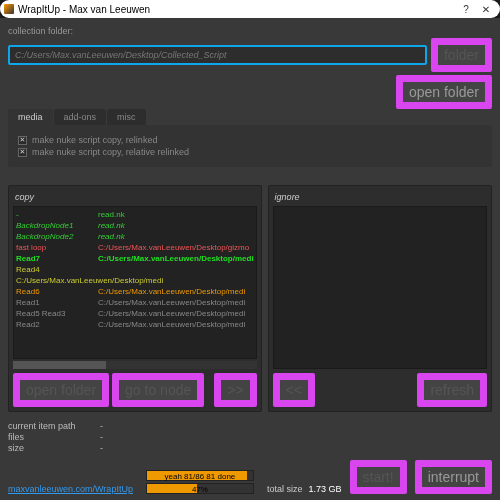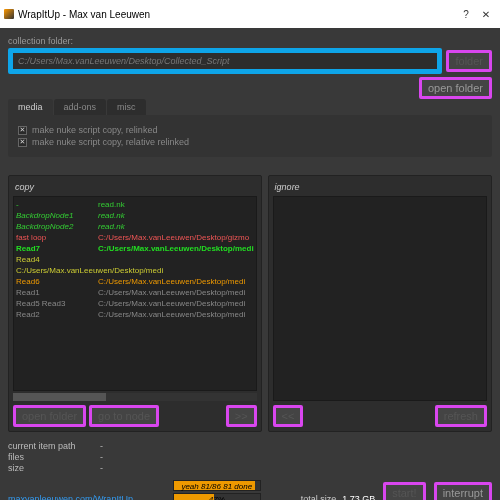--- a/index.html
+++ b/index.html
@@ -1,25 +1,25 @@
 <!DOCTYPE html>
 <html><head>
 <meta charset="utf-8">
 <style>
   * { box-sizing: border-box; margin: 0; padding: 0; font-family: Arial, sans-serif; }
   body { background: #1a1a1a; color: #aaa; font-size: 9px; width: 500px; height: 500px; overflow: hidden; }
-  .titlebar { background: #fff; color: #000; height: 28px; display: flex; align-items: center; padding: 0 4px; font-size: 10px; }
+  .titlebar { background: #fff; color: #000; height: 18px; display: flex; align-items: center; padding: 0 4px; font-size: 10px; border-radius: 9px; }
   .titlebar .ico { width: 10px; height: 10px; background: linear-gradient(135deg, #f90, #333); margin-right: 4px; border-radius: 1px; }
   .titlebar .spacer { flex: 1; }
   .titlebar .winbtn { width: 20px; text-align: center; color: #333; font-size: 10px; }
   .app { background: #393939; height: 482px; padding: 6px 8px; display: flex; flex-direction: column; }
   .label { color: #999; font-size: 9px; margin: 2px 0; }
   .pathrow { display: flex; gap: 4px; align-items: center; }
-  .pathinput { flex: 1; background: #2d2d2d; border: 5px solid #0ea5e9; color: #777; padding: 3px 5px; font-size: 9px; border-radius: 2px; font-style: italic; }
-  .btn { background: #444; border: 3px solid #d946ef; color: #999; padding: 2px 6px; font-size: 11px; border-radius: 2px; cursor: pointer; text-align: center; }
+  .pathinput { flex: 1; background: #2d2d2d; border: 2px solid #0ea5e9; color: #777; padding: 3px 5px; font-size: 9px; border-radius: 2px; font-style: italic; }
+  .btn { background: #444; border: 7px solid #d946ef; color: #999; padding: 2px 6px; font-size: 14px; border-radius: 2px; cursor: pointer; text-align: center; }
   .btn.dis { color: #555; }
   .rightrow { display: flex; justify-content: flex-end; margin-top: 3px; }
   .tabs { display: flex; margin-top: 0; }
   .tab { padding: 3px 10px; background: #2d2d2d; color: #888; font-size: 9px; border-top-left-radius: 3px; border-top-right-radius: 3px; margin-right: 1px; }
   .tab.active { background: #333; color: #ccc; }
   .tabbody { background: #333; padding: 8px 10px; display: flex; gap: 20px; border-radius: 0 3px 3px 3px; }
   .col { flex: 1; }
   .chk { display: flex; align-items: center; gap: 5px; margin: 2px 0; color: #888; }
   .chkbox { width: 9px; height: 9px; border: 1px solid #666; background: #2a2a2a; display: flex; align-items: center; justify-content: center; font-size: 7px; color: #ccc; }
   .spin { display: inline-flex; align-items: center; gap: 2px; }
@@ -39,21 +39,21 @@
   .thumb { position: absolute; left: 0; top: 0; height: 100%; width: 38%; background: #555; }
   .panelbtns { display: flex; gap: 3px; margin-top: 4px; }
   .panelbtns .btn { flex: 0 0 auto; }
   .panelbtns .spacer { flex: 1; }
   .info { margin-top: 8px; font-size: 9px; color: #bbb; }
   .info div { margin: 1px 0; }
   .info span.k { display: inline-block; width: 92px; }
   .bottom { display: flex; align-items: flex-end; gap: 8px; margin-top: 6px; }
   .link { color: #39e; text-decoration: underline; font-size: 9px; }
   .progwrap { flex: 1; display: flex; flex-direction: column; align-items: center; gap: 2px; }
-  .prog { width: 88px; height: 11px; background: #333; border: 1px solid #222; position: relative; font-style: italic; }
+  .prog { width: 108px; height: 11px; background: #333; border: 1px solid #222; position: relative; }
   .prog.o .fill { background: #e90; } .prog.y .fill { background: #e90; }
   .fill { position: absolute; left: 0; top: 0; bottom: 0; }
   .prog .txt { position: absolute; inset: 0; text-align: center; font-size: 8px; line-height: 11px; color: #000; }
   .totals { display: flex; align-items: center; gap: 6px; font-size: 9px; color: #ccc; }
   .totals .v { color: #fff; }
 </style>
 </head>
 <body>
 
 <div class="titlebar">

